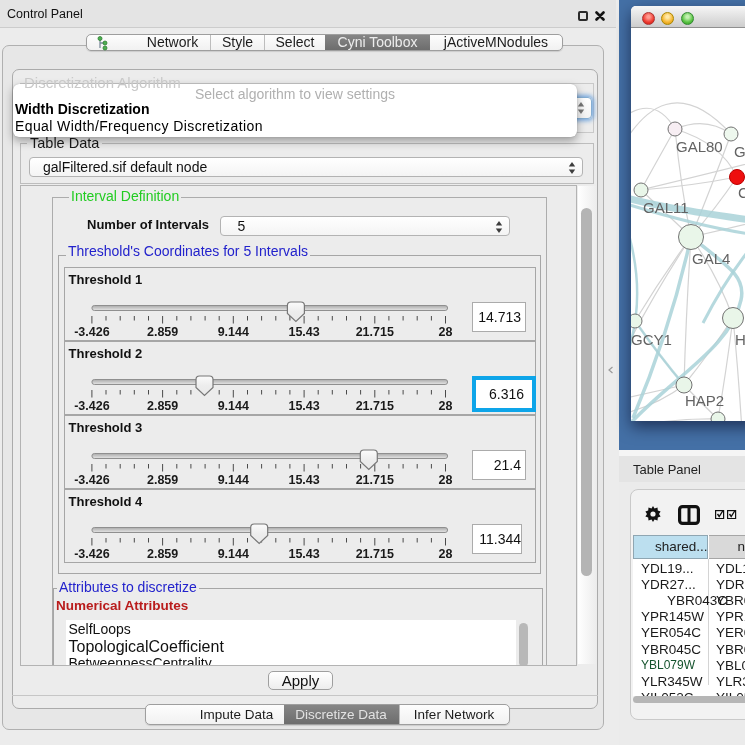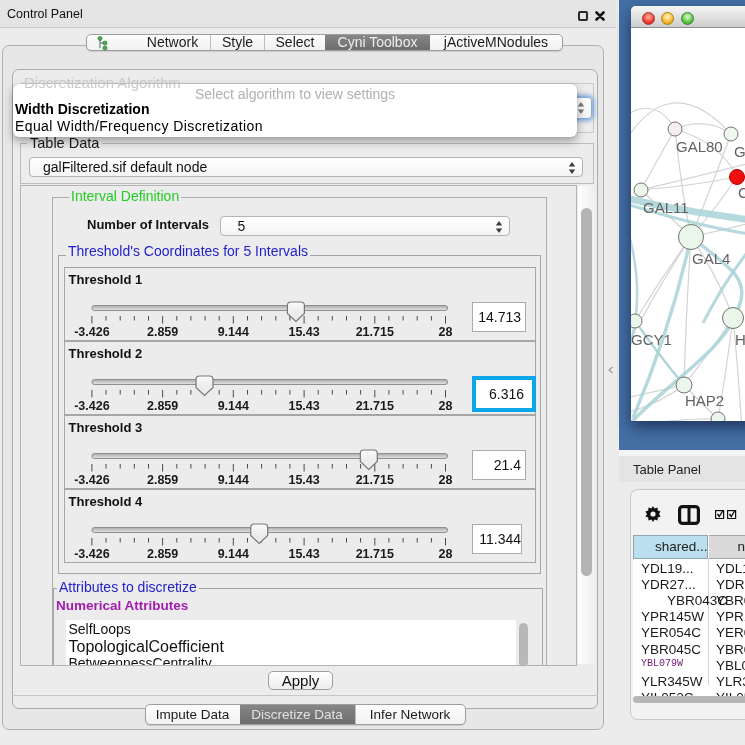--- a/index.html
+++ b/index.html
@@ -239,21 +239,21 @@
           <text x="239.1" y="41.5" text-anchor="middle" font-size="12.5" font-weight="bold" fill="#1a1a1a">15.43</text>
           <text x="309.8" y="41.5" text-anchor="middle" font-size="12.5" font-weight="bold" fill="#1a1a1a">21.715</text>
           <text x="380.5" y="41.5" text-anchor="middle" font-size="12.5" font-weight="bold" fill="#1a1a1a">28</text>
           <path d="M185.7 11.5 Q185.7 8 189.2 8 L199.2 8 Q202.7 8 202.7 11.5 L202.7 19.5 L194.2 27.5 L185.7 19.5 Z" fill="url(#thg)" stroke="#777777" stroke-width="1.2"></path>
         </svg>
       <div style="position:absolute;left:407.5px;top:33.5px;width:48px;height:28px;background:#fff;border:1px solid #ababab;text-align:right;line-height:28px;font-size:14px;color:#111;">11.344</div>
     </div>
 
     <div class="abs" style="left:31.5px;top:401.5px;width:488px;height:120px;border:1px solid #a6a6a6;"></div>
     <div class="abs" style="left:36px;top:392.5px;font-size:14px;color:#2222cc;background:#ececec;padding:0 2px;">Attributes to discretize</div>
-    <div class="abs" style="left:35px;top:412px;font-size:13.5px;font-weight:bold;color:#a21caf;">Numerical Attributes</div>
+    <div class="abs" style="left:35px;top:412px;font-size:13.5px;font-weight:bold;color:#b91c1c;">Numerical Attributes</div>
     <div class="abs" style="left:44.5px;top:434px;width:450px;height:60px;background:#ffffff;">
       <div style="position:absolute;left:3px;top:1px;font-size:14px;color:#111;">SelfLoops</div>
       <div style="position:absolute;left:3px;top:18px;font-size:16px;color:#111;">TopologicalCoefficient</div>
       <div style="position:absolute;left:3px;top:35px;font-size:14px;color:#111;">BetweennessCentrality</div>
     </div>
     <div class="abs" style="left:498px;top:437px;width:9px;height:44px;background:#b8b8b8;border-radius:4.5px;"></div>
   </div>
 
   <div class="abs" style="left:578px;top:186px;width:18px;height:478px;background:linear-gradient(to right,#ffffff,#ededed);"></div>
   <div class="abs" style="left:581px;top:208px;width:11px;height:368px;background:#b4b4b4;border-radius:5.5px;"></div>
@@ -262,21 +262,21 @@
     <div style="position:absolute;left:0;right:0;top:2px;text-align:center;font-size:14px;color:#b0b0b0;">Select algorithm to view settings</div>
     <div style="position:absolute;left:2px;top:16.5px;font-size:14px;font-weight:bold;color:#000;">Width Discretization</div>
     <div style="position:absolute;left:2px;top:33.5px;font-size:14px;color:#000;letter-spacing:0.4px;">Equal Width/Frequency Discretization</div>
   </div>
 
   <div class="abs" style="left:268px;top:671px;width:63px;height:17px;background:linear-gradient(#ffffff,#ededed);border:1px solid #9f9f9f;border-radius:5px;text-align:center;line-height:17px;font-size:15px;color:#111;">Apply</div>
 
   <div class="abs" style="left:12px;top:695px;width:586px;height:1px;background:#c6c6c6;"></div>
 
   <div class="abs" style="left:144.5px;top:703.5px;height:19px;display:flex;border:1px solid #9e9e9e;border-radius:5px;overflow:hidden;background:linear-gradient(#fdfdfd,#f1f1f1);font-size:13.5px;color:#1c1c1c;box-shadow:0 1px 1px rgba(0,0,0,0.12);z-index:3;">
-    <div style="width:94px;line-height:19px;text-align:center;">Impute Data</div>
+    <div style="width:94px;line-height:19px;text-align:center;padding-left:44px;">Impute Data</div>
     <div style="width:115px;line-height:19px;text-align:center;background:linear-gradient(#868686,#6d6d6d);color:#e2e2e2;">Discretize Data</div>
     <div style="width:109px;line-height:19px;text-align:center;border-left:1px solid #bdbdbd;">Infer Network</div>
   </div>
 
   <svg class="abs" style="left:607px;top:366px;" width="8" height="12" viewBox="0 0 8 12">
     <path d="M5.5 1 L2 4 L5.5 7" stroke="#9a9a9a" stroke-width="1.2" fill="none"></path>
   </svg>
 
   <div class="abs" style="left:616px;top:0;width:129px;height:745px;background:#ececec;overflow:hidden;">
     <div class="abs" style="left:3px;top:0;width:126px;height:450px;background:#4470a6;"></div>
@@ -378,21 +378,21 @@
       <div style="position:absolute;left:10px;top:86.7px;font-size:13.5px;color:#1a1a1a;">YDR27...</div>
       <div style="position:absolute;left:85px;top:86.7px;font-size:13.5px;color:#1a1a1a;white-space:nowrap;">YDR27</div>
       <div style="position:absolute;left:10px;top:102.9px;font-size:13.5px;color:#1a1a1a;margin-left:26px;">YBR043C</div>
       <div style="position:absolute;left:85px;top:102.9px;font-size:13.5px;color:#1a1a1a;white-space:nowrap;">YBR04</div>
       <div style="position:absolute;left:10px;top:119.1px;font-size:13.5px;color:#1a1a1a;">YPR145W</div>
       <div style="position:absolute;left:85px;top:119.1px;font-size:13.5px;color:#1a1a1a;white-space:nowrap;">YPR14</div>
       <div style="position:absolute;left:10px;top:135.3px;font-size:13.5px;color:#1a1a1a;">YER054C</div>
       <div style="position:absolute;left:85px;top:135.3px;font-size:13.5px;color:#1a1a1a;white-space:nowrap;">YER05</div>
       <div style="position:absolute;left:10px;top:151.5px;font-size:13.5px;color:#1a1a1a;">YBR045C</div>
       <div style="position:absolute;left:85px;top:151.5px;font-size:13.5px;color:#1a1a1a;white-space:nowrap;">YBR04</div>
-      <div style="position:absolute;left:10px;top:167.7px;font-size:10px;color:#701a75;font-family:Liberation Mono, monospace;">YBL079W</div>
+      <div style="position:absolute;left:10px;top:167.7px;font-size:12px;color:#14532d;">YBL079W</div>
       <div style="position:absolute;left:85px;top:167.7px;font-size:13.5px;color:#1a1a1a;white-space:nowrap;">YBL07</div>
       <div style="position:absolute;left:10px;top:183.9px;font-size:13.5px;color:#1a1a1a;">YLR345W</div>
       <div style="position:absolute;left:85px;top:183.9px;font-size:13.5px;color:#1a1a1a;white-space:nowrap;">YLR34</div>
       <div style="position:absolute;left:10px;top:200.1px;font-size:13.5px;color:#1a1a1a;">YIL052C</div>
       <div style="position:absolute;left:85px;top:200.1px;font-size:13.5px;color:#1a1a1a;white-space:nowrap;">YIL05</div>
       <div style="position:absolute;left:2px;top:206px;width:126px;height:7px;background:#b6b6b6;border-radius:3.5px;"></div>
     </div>
   </div>
 
 </div>

